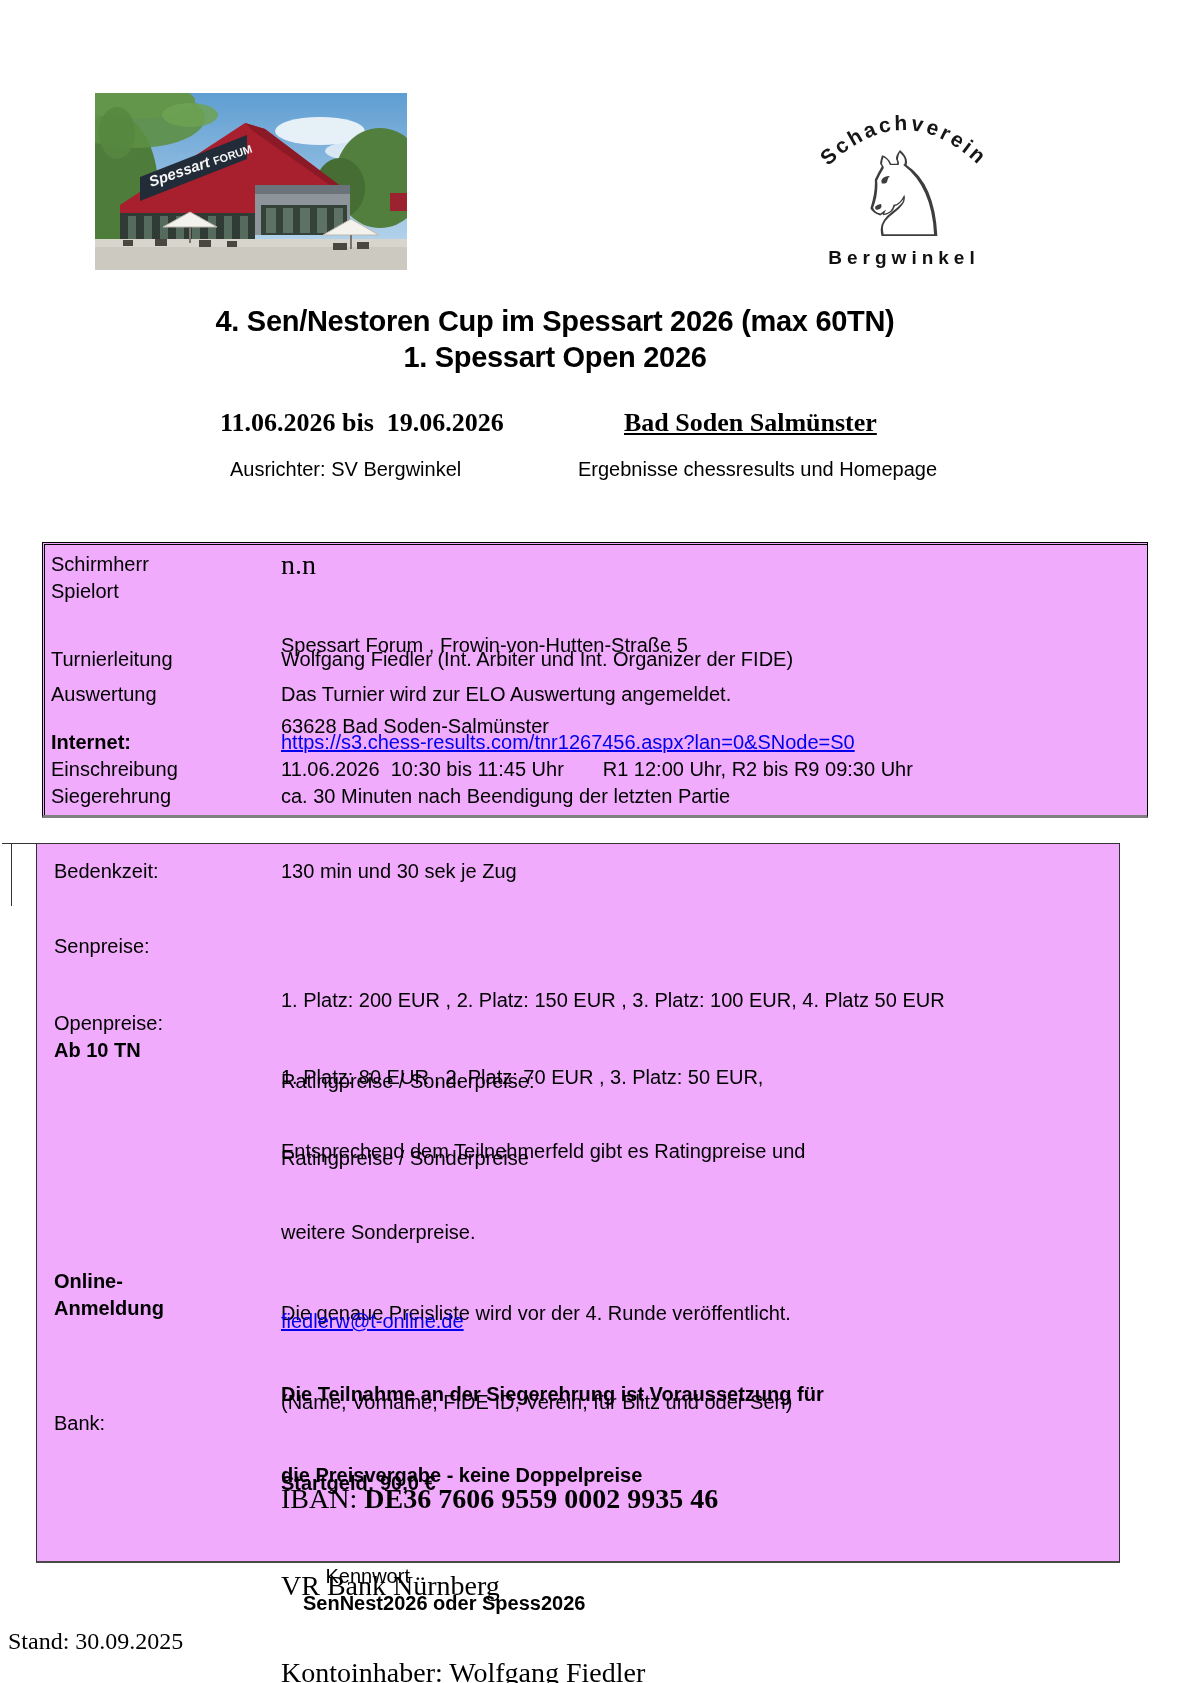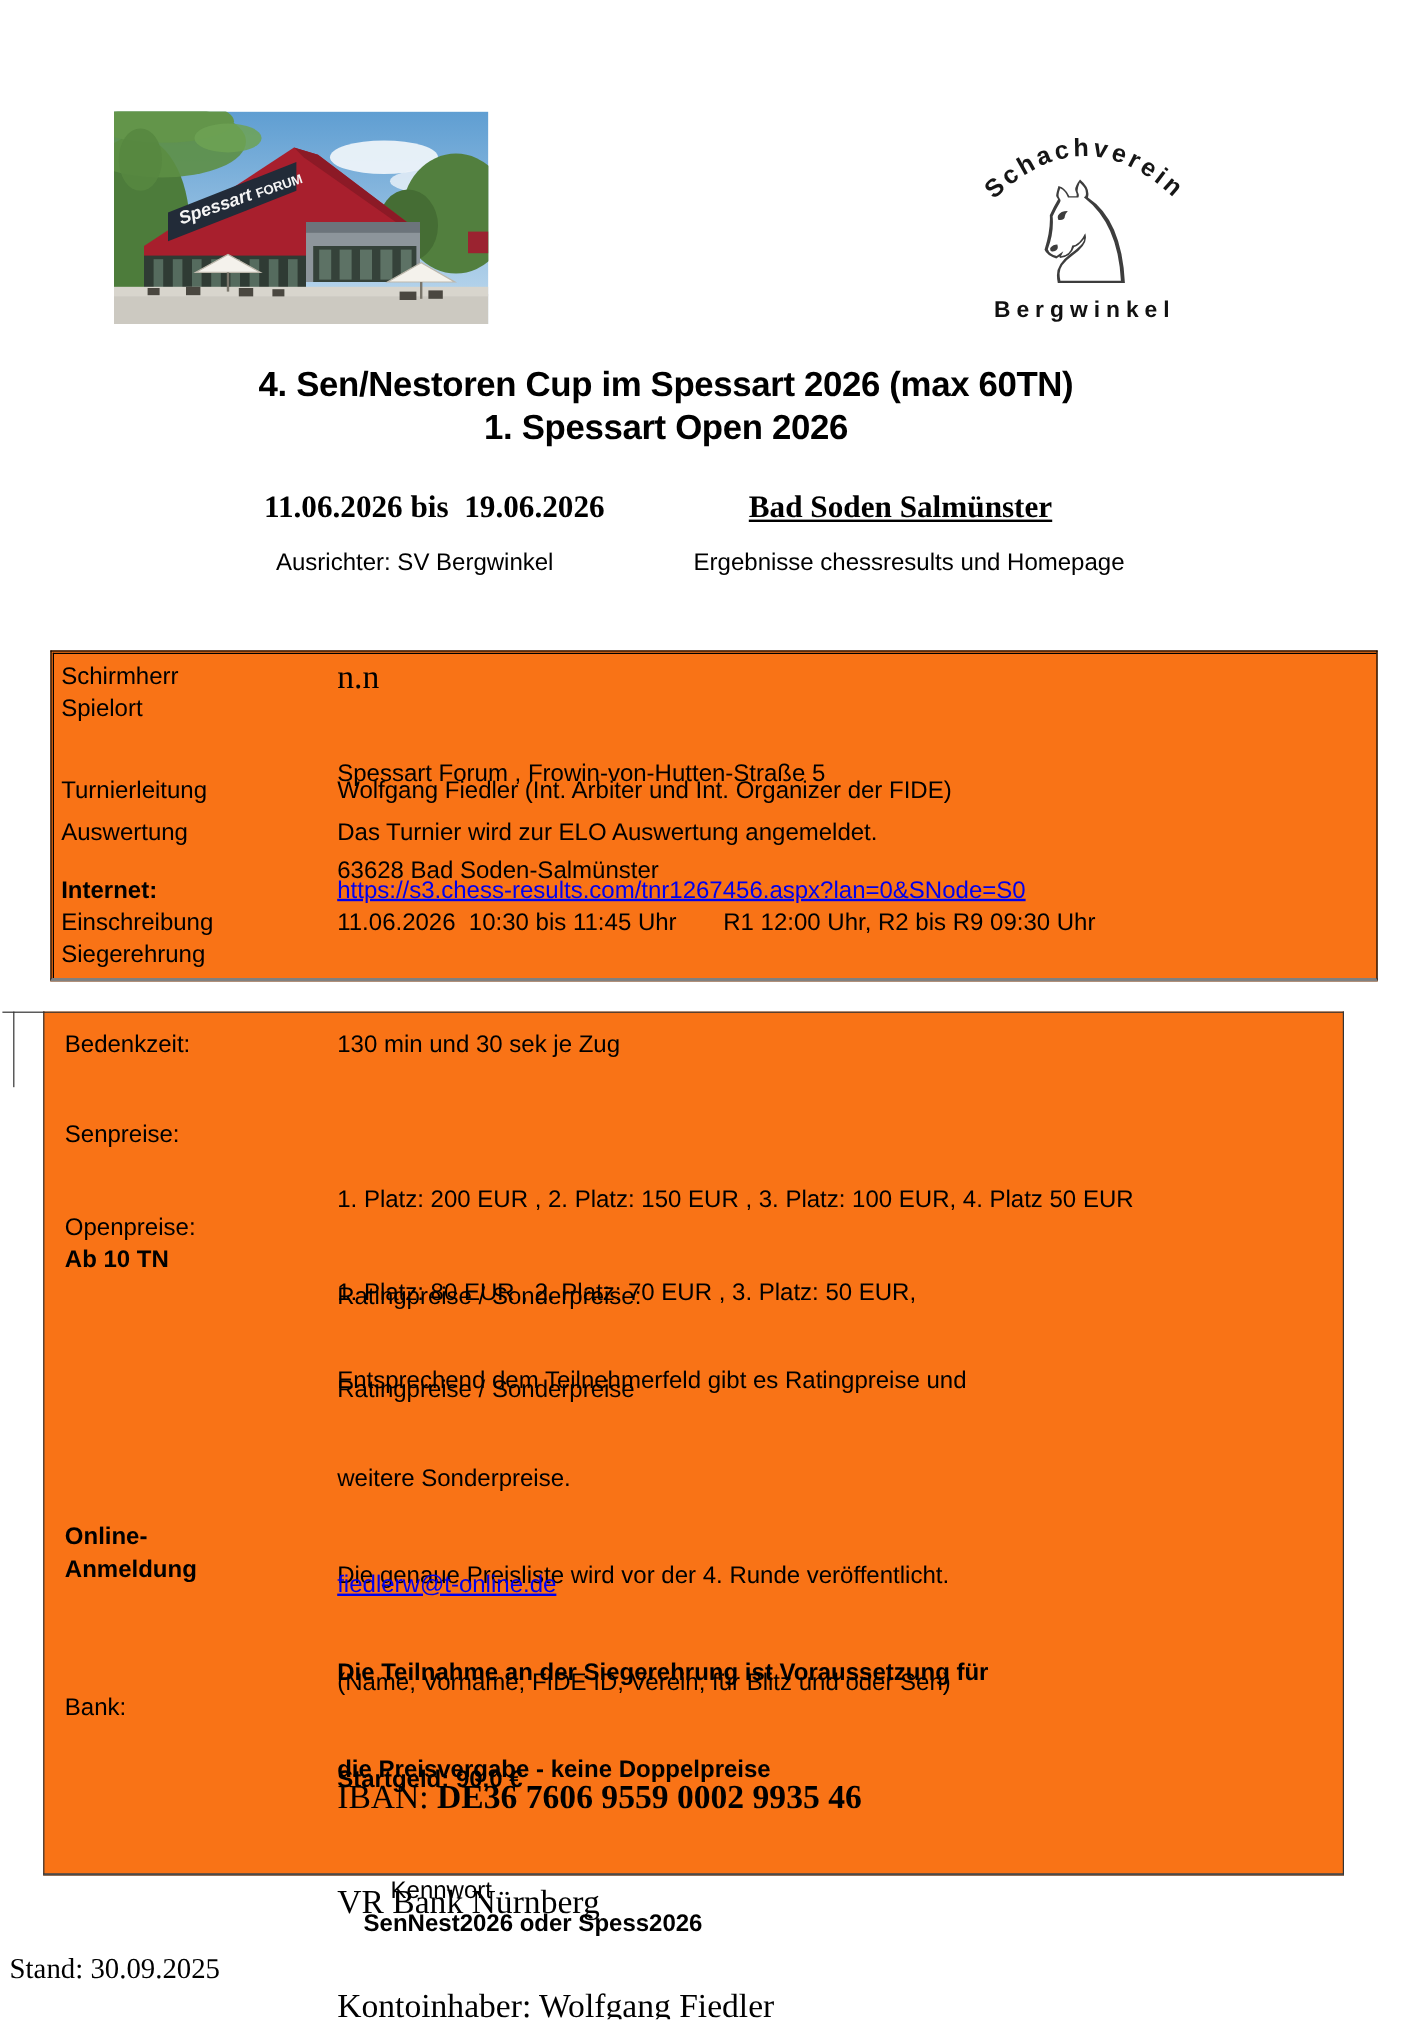--- a/index.html
+++ b/index.html
@@ -15,21 +15,21 @@
          font-size:29px;font-weight:bold;line-height:36px;letter-spacing:-0.3px;}
 
   .dates{position:absolute;top:408px;left:220px;font-family:"Liberation Serif",serif;
          font-size:26px;font-weight:bold;white-space:pre-wrap;}
   .location{position:absolute;top:408px;left:624px;font-family:"Liberation Serif",serif;
          font-size:26px;font-weight:bold;text-decoration:underline;}
   .organizer{position:absolute;top:458px;left:230px;font-size:20px;}
   .results-info{position:absolute;top:458px;left:578px;font-size:20px;}
 
   
-  .tbl{position:absolute;box-sizing:border-box;background:#f97316;}
+  .tbl{position:absolute;box-sizing:border-box;background:#f0abfc;}
   .table1{left:42px;top:542px;width:1106px;height:276px;border:1px solid #000;
           border-bottom:3px solid #808080;overflow:hidden;}
   .table1::before{content:"";position:absolute;top:1px;left:1px;width:100%;height:100%;
           border-top:1px solid #000;border-left:1px solid #000;pointer-events:none;}
   .table2{left:36px;top:843px;width:1084px;height:720px;border:1px solid #333;
           border-bottom:2px solid #4a4a4a;}
   .table2::before{content:"";position:absolute;left:-35px;top:-1px;width:35px;
           border-top:1px solid #333;}
   .t2-stub{position:absolute;left:-26px;top:-1px;height:63px;border-left:1px solid #333;}
 
@@ -193,20 +193,21 @@
       <span class="val"><a class="doclink" href="#">https://s3.chess-results.com/tnr1267456.aspx?lan=0&amp;SNode=S0</a></span>
     </div>
 
     <div class="row r-einschreibung">
       <span class="lbl">Einschreibung</span>
       <span class="val">11.06.2026  10:30 bis 11:45 Uhr       R1 12:00 Uhr, R2 bis R9 09:30 Uhr</span>
     </div>
 
     <div class="row r-siegerehrung">
       <span class="lbl">Siegerehrung</span>
+      <span class="val">ca. 30 Minuten nach Beendigung der letzten Partie</span>
     </div>
   </div>
 
   <div class="tbl table2">
     <span class="t2-stub"></span>
 
     <div class="row r-bedenkzeit">
       <span class="lbl">Bedenkzeit:</span>
       <span class="val">130 min und 30 sek je Zug</span>
     </div>

